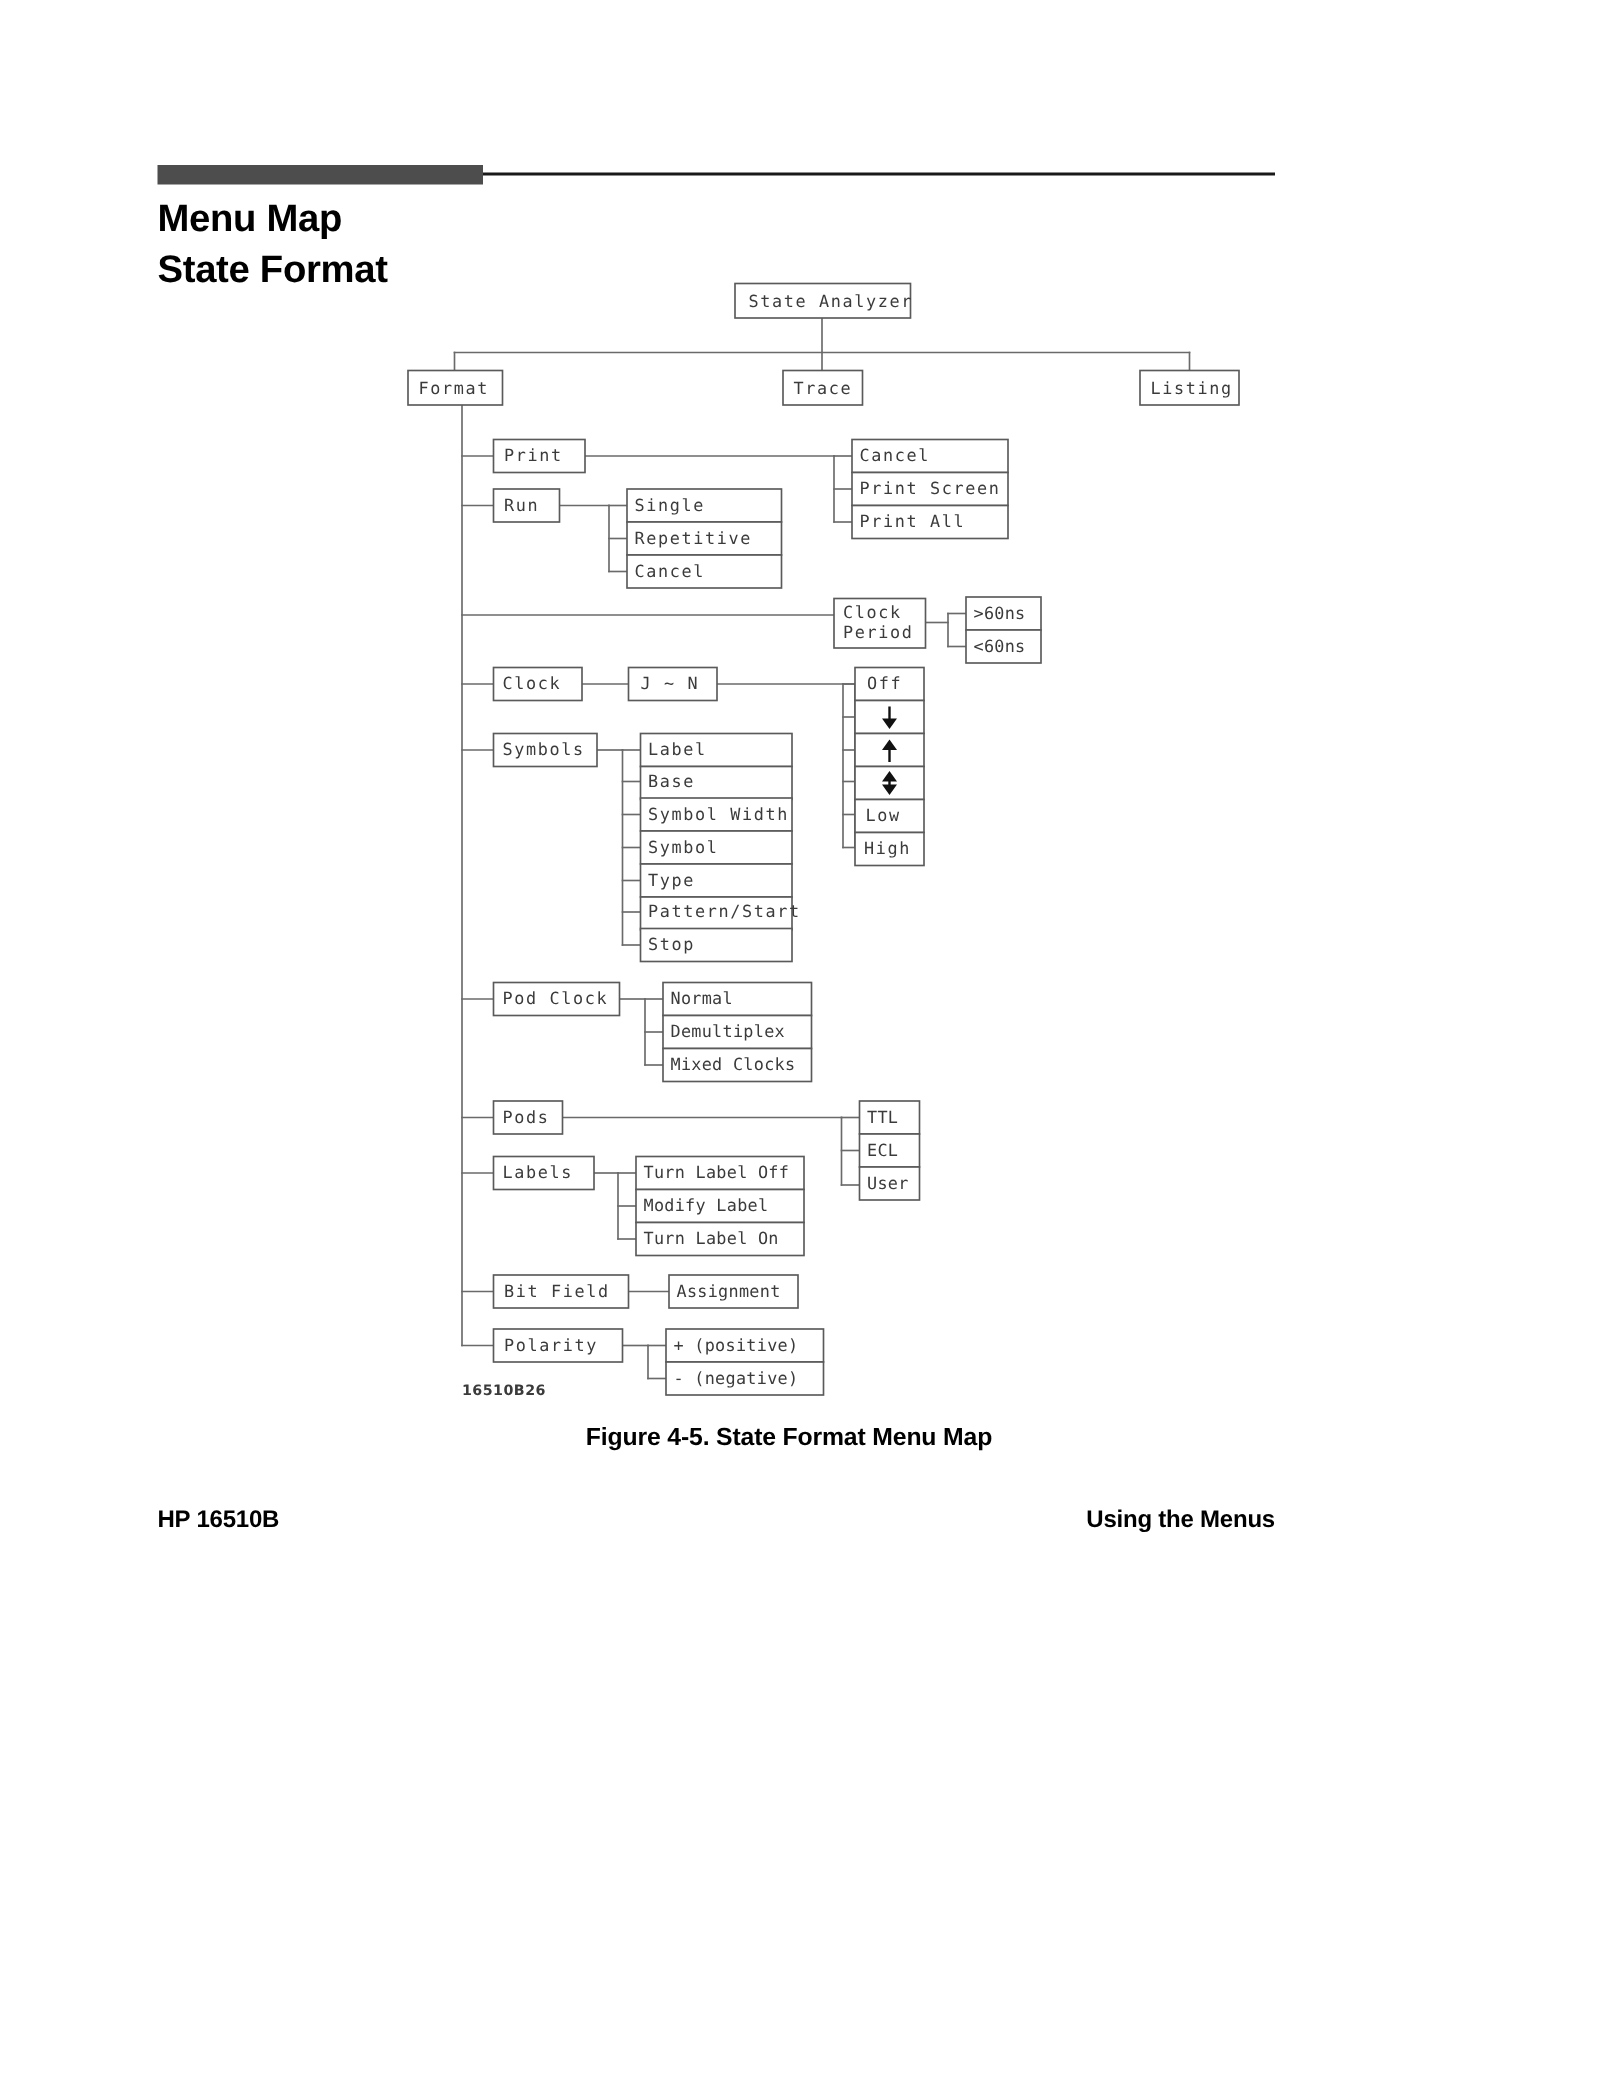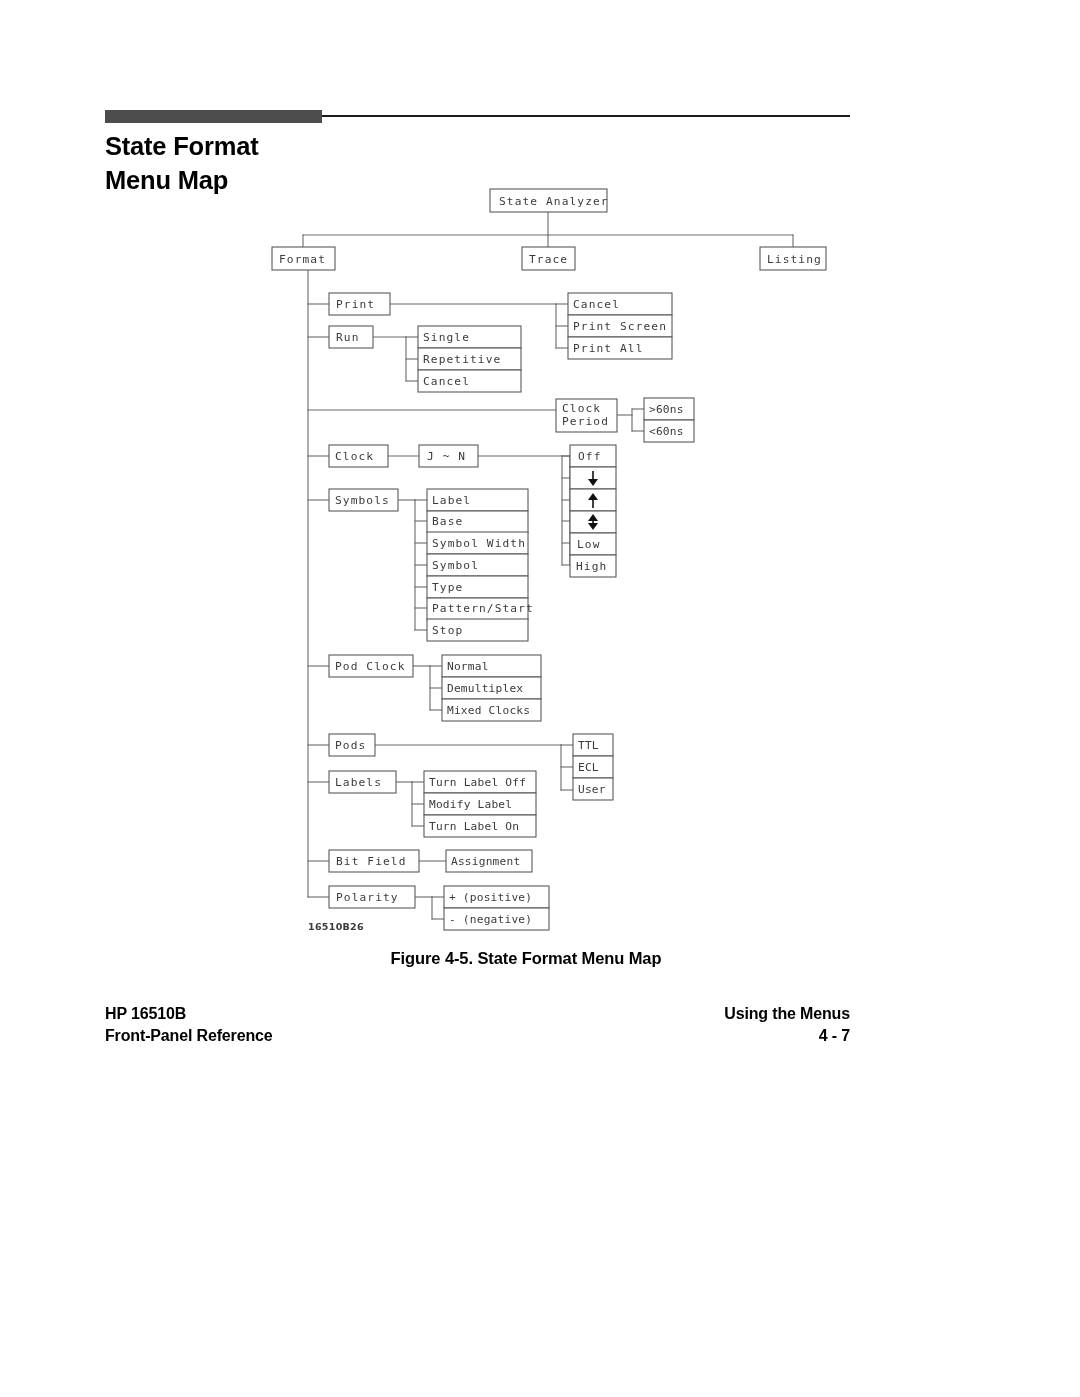--- a/index.html
+++ b/index.html
@@ -139,22 +139,22 @@
 </style>
 </head>
 <body>
 
 <div id="header-rule">
   <div class="thick"></div>
   <div class="thin"></div>
 </div>
 
 <div id="page-title">
+  <span class="line">Menu Map</span>
   <span class="line">State Format</span>
-  <span class="line">Menu Map</span>
 </div>
 
 <div id="diagram">
 <svg width="1080" height="960" viewBox="0 0 1080 960" xmlns="http://www.w3.org/2000/svg">
 
   <g>
     <path class="mm-line" d="M548,212 L548,235"></path>
     <path class="mm-line" d="M303,235 L793,235"></path>
     <path class="mm-line" d="M303,235 L303,247"></path>
     <path class="mm-line" d="M548,235 L548,247"></path>
@@ -485,17 +485,13 @@
 </svg>
 </div>
 
 <div id="figure-caption">Figure 4-5. State Format Menu Map</div>
 
 <div id="footer">
   <div class="frow">
     <span class="fleft">HP 16510B</span>
     <span class="fright">Using the Menus</span>
   </div>
-  <div class="frow">
-    <span class="fleft">Front-Panel Reference</span>
-    <span class="fright">4 - 7</span>
-  </div>
 </div>
 
 </body></html>

